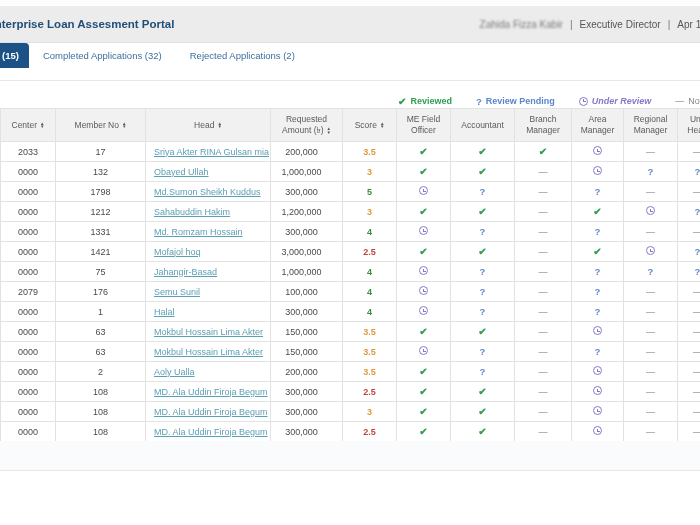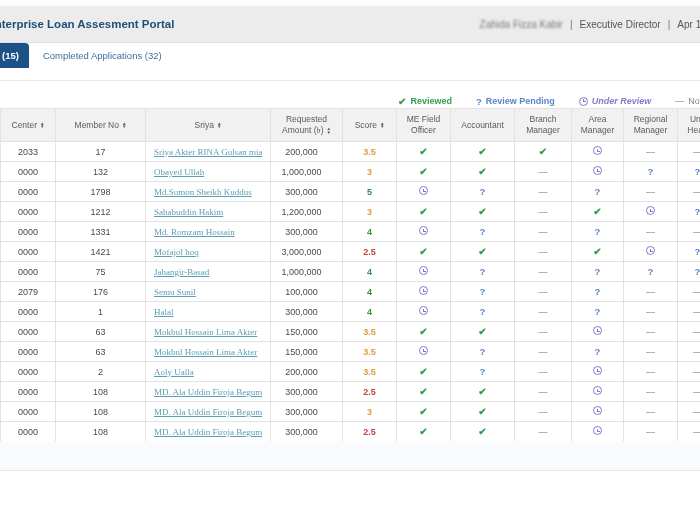--- a/index.html
+++ b/index.html
@@ -37,21 +37,21 @@
 
   
   .table-wrap { position:absolute; left:0; top:108px; width:717px; }
   table { border-collapse:collapse; table-layout:fixed; width:717px; font-size:9px; }
   th, td { border:1px solid #e2e2e2; overflow:hidden; }
   thead th { background:#f1f1f1; color:#5a5a5a; font-weight:normal; height:33px;
              text-align:center; vertical-align:middle; line-height:1.25; padding:0 2px; font-size:8.5px; }
   tbody td { height:20px; background:#fff; color:#4a4a4a; text-align:center; vertical-align:middle; }
   td.c-name { text-align:left; padding-left:8px; }
   td.c-amount { text-align:center; padding-right:10px;margin-left:32px; }
-  .name-link { color:#5b9fb5; text-decoration:underline; cursor:pointer;font-family:Liberation Serif, serif; }
+  .name-link { color:#5b9fb5; text-decoration:underline; cursor:pointer; }
   .sort { display:inline-flex; flex-direction:column; vertical-align:middle; margin-left:3px;
           font-size:4.5px; line-height:3.8px; color:#555; }
   .score { font-weight:bold; font-size:9px; }
   .score.orange { color:#dd9a3e;margin-top:44px; }
   .score.green  { color:#3a8c3f; }
   .score.red    { color:#c14541; }
   .st-check { color:#2f9e4f; font-weight:bold; font-size:10px; }
   .st-q { color:#5b85cc; font-weight:bold; font-size:9.5px; }
   .st-dash { color:#8a8a8a; font-size:9px; }
   .st-clock { display:inline-block; width:9px; height:9px; border:1px solid #8878cb; border-radius:50%; position:relative; }
@@ -74,20 +74,21 @@
       <span class="sep">|</span>
       <span>Executive Director</span>
       <span class="sep">|</span>
       <span>Apr 1,</span>
     </div>
   </header>
 
   <nav class="tabs">
     <div class="tab active">(15)</div>
     <div class="tab">Completed Applications (32)</div>
+    <div class="tab">Rejected Applications (2)</div>
   </nav>
 
   <div class="legend">
     <span class="legend-item lg-reviewed">
       <span class="st-check">✔</span>
       <span class="lbl">Reviewed</span>
     </span>
     <span class="legend-item lg-pending">
       <span class="st-q">?</span>
       <span class="lbl">Review Pending</span>
@@ -120,21 +121,21 @@
         <thead>
           <tr>
             <th><span>Center</span><span class="sort">
                 <span>▲</span>
                 <span>▼</span>
               </span></th>
             <th><span>Member No</span><span class="sort">
                 <span>▲</span>
                 <span>▼</span>
               </span></th>
-            <th><span>Sriya</span><span class="sort">
+            <th><span>Head</span><span class="sort">
                 <span>▲</span>
                 <span>▼</span>
               </span></th>
             <th><span>Requested Amount (৳)</span><span class="sort">
                 <span>▲</span>
                 <span>▼</span>
               </span></th>
             <th><span>Score</span><span class="sort">
                 <span>▲</span>
                 <span>▼</span>

